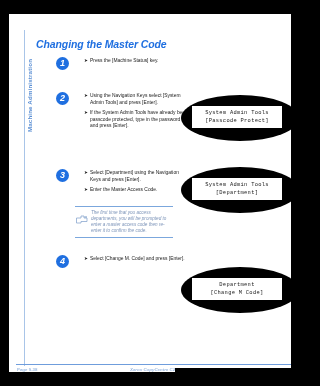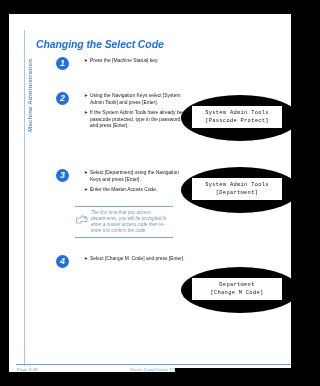--- a/index.html
+++ b/index.html
@@ -258,21 +258,21 @@
 <body>
 
 <div id="scan-root">
 
   <div id="page-sheet">
 
     <div id="side-tab">
       <div id="side-tab-label">Machine Administration</div>
     </div>
 
-    <div id="page-title">Changing the Select Code</div>
+    <div id="page-title">Changing the Master Code</div>
 
     <div class="step" style="left:47px; top:43px;">
       <div class="step-badge">1</div>
       <div class="step-body">
         <div class="bullet-row">
           <span class="bullet-mark">➤</span>
           <span>Press the [Machine Status] key.</span>
         </div>
       </div>
     </div>

